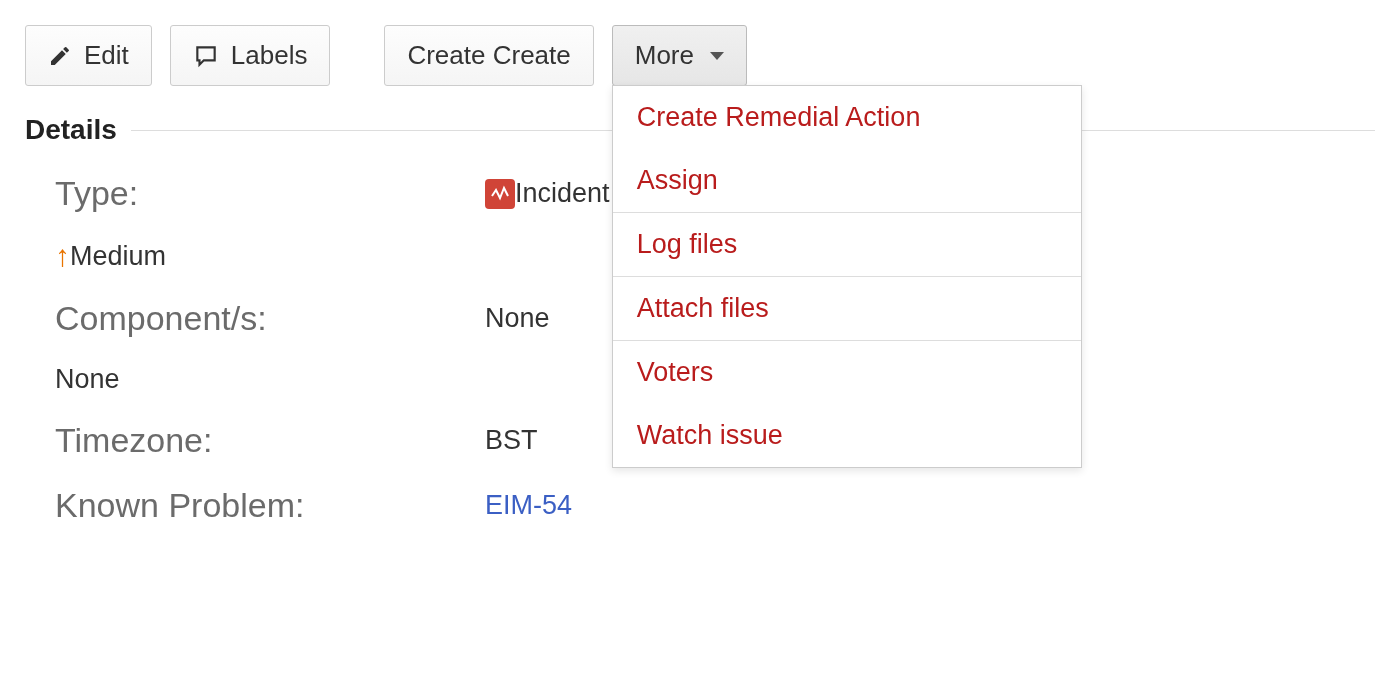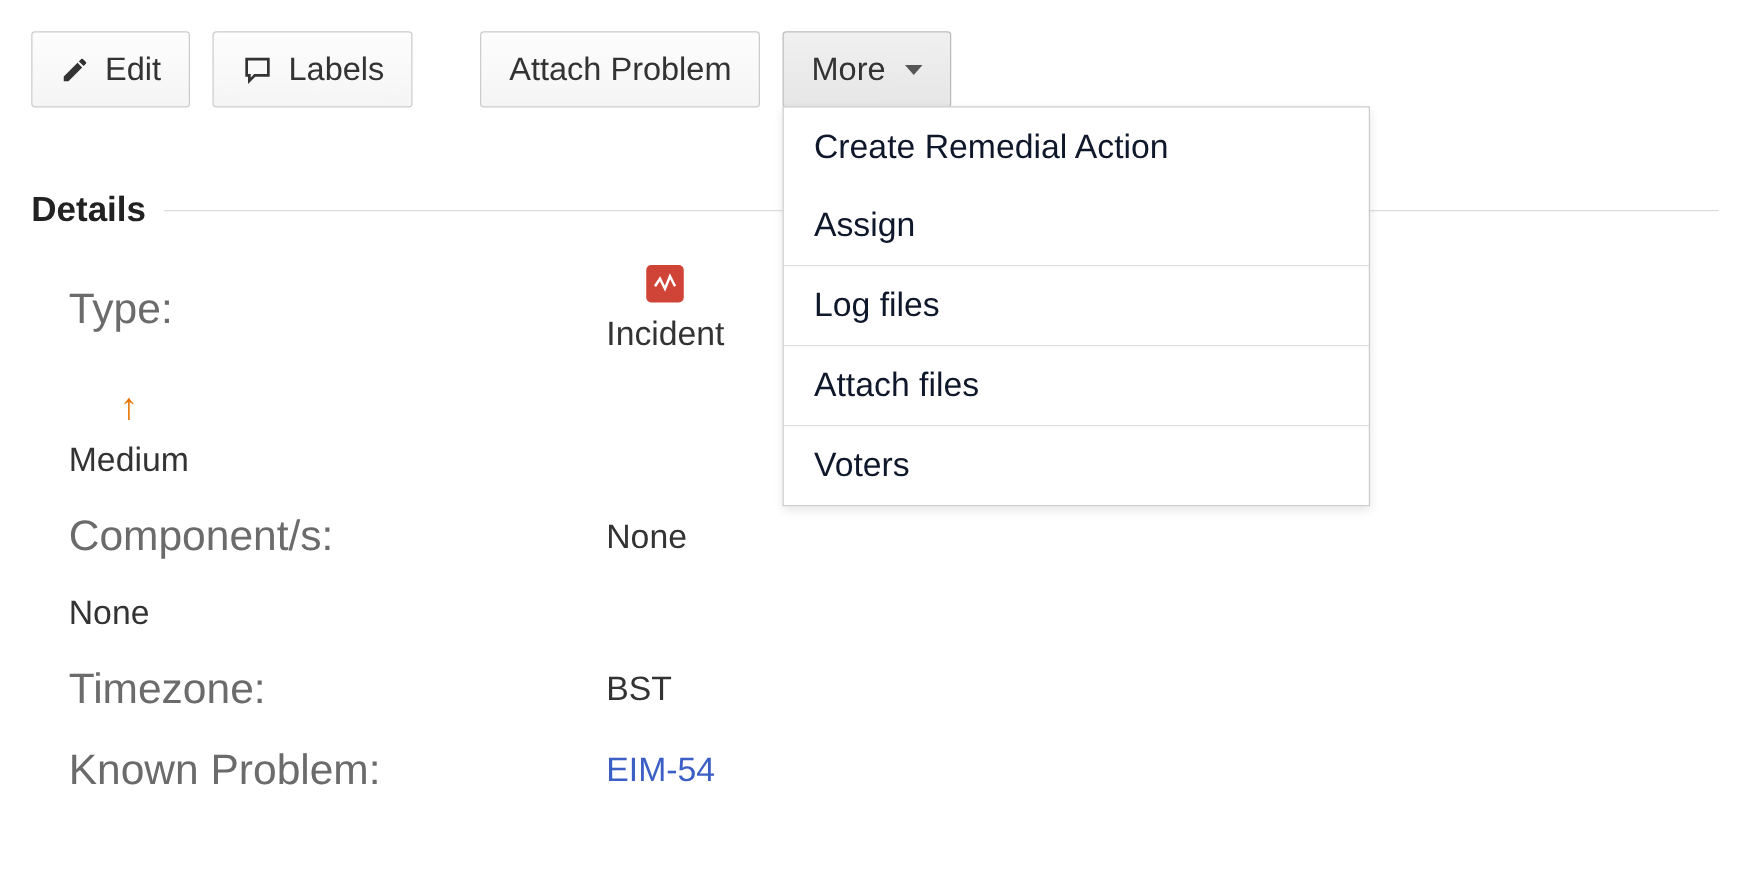--- a/index.html
+++ b/index.html
@@ -7,21 +7,21 @@
     margin: 0;
     padding: 25px;
     font-family: Arial, Helvetica, sans-serif;
     font-size: 26px;
     color: #333;
     background: #fff;
   }
   .toolbar {
     display: flex;
     gap: 18px;
-    margin-bottom: 66px;
+    margin-bottom: 28px;
     align-items: flex-start;
   }
   .btn {
     display: inline-flex;
     align-items: center;
     gap: 12px;
     padding: 14px 22px;
     border: 1px solid #ccc;
     background: linear-gradient(#fdfdfd, #f5f5f5);
     color: #333;
@@ -45,21 +45,21 @@
     margin-top: -1px;
     width: 470px;
     background: #fff;
     border: 1px solid #ccc;
     box-shadow: 0 3px 8px rgba(0,0,0,0.1);
     z-index: 10;
   }
   .dd-item {
     padding: 16px 24px;
     font-size: 27px;
-    color: #0f172a;
+    color: #b91c1c;
     cursor: pointer;
   }
   .dd-sep {
     height: 1px;
     background: #ddd;
   }
   .section-title {
     font-weight: bold;
     font-size: 28px;
     color: #222;
@@ -85,22 +85,20 @@
   .label {
     width: 430px;
     color: #6b6b6b;
     font-size: 34px;
   }
   .value {
     color: #333;
     font-size: 27px;
     display: inline-flex;
     align-items: center;
-    gap: 10px;
-    flex-direction: column;
   }
   .link { color: #3b5fc4; }
   .incident-badge {
     width: 30px; height: 30px;
     background: #d04437;
     border-radius: 4px;
     display: inline-flex;
     align-items: center; justify-content: center;
   }
   .arrow-up {
@@ -135,37 +133,38 @@
       <svg width="26" height="26" viewBox="0 0 24 24">
           <path d="M4 4h16v12H10l-4 4v-4H4V4z" fill="none" stroke="#333" stroke-width="2"></path>
         </svg>
     </span>
     <span>Labels</span>
   </button>
 
   <span class="spacer"></span>
 
   <button class="btn">
-    <span>Attach Problem</span>
+    <span>Create Create</span>
   </button>
 
   <div class="dropdown-wrap">
     <button class="btn active">
       <span>More</span>
       <span class="caret-down"></span>
     </button>
     <div class="dropdown" id="more-dropdown">
         <div class="dd-item">Create Remedial Action</div>
         <div class="dd-item">Assign</div>
         <div class="dd-sep"></div>
         <div class="dd-item">Log files</div>
         <div class="dd-sep"></div>
         <div class="dd-item">Attach files</div>
         <div class="dd-sep"></div>
         <div class="dd-item">Voters</div>
+        <div class="dd-item">Watch issue</div>
       </div>
   </div>
 
 </div>
 
 <div class="section-title">
   <span>Details</span>
 </div>
 
 <div class="details" id="details-list">

